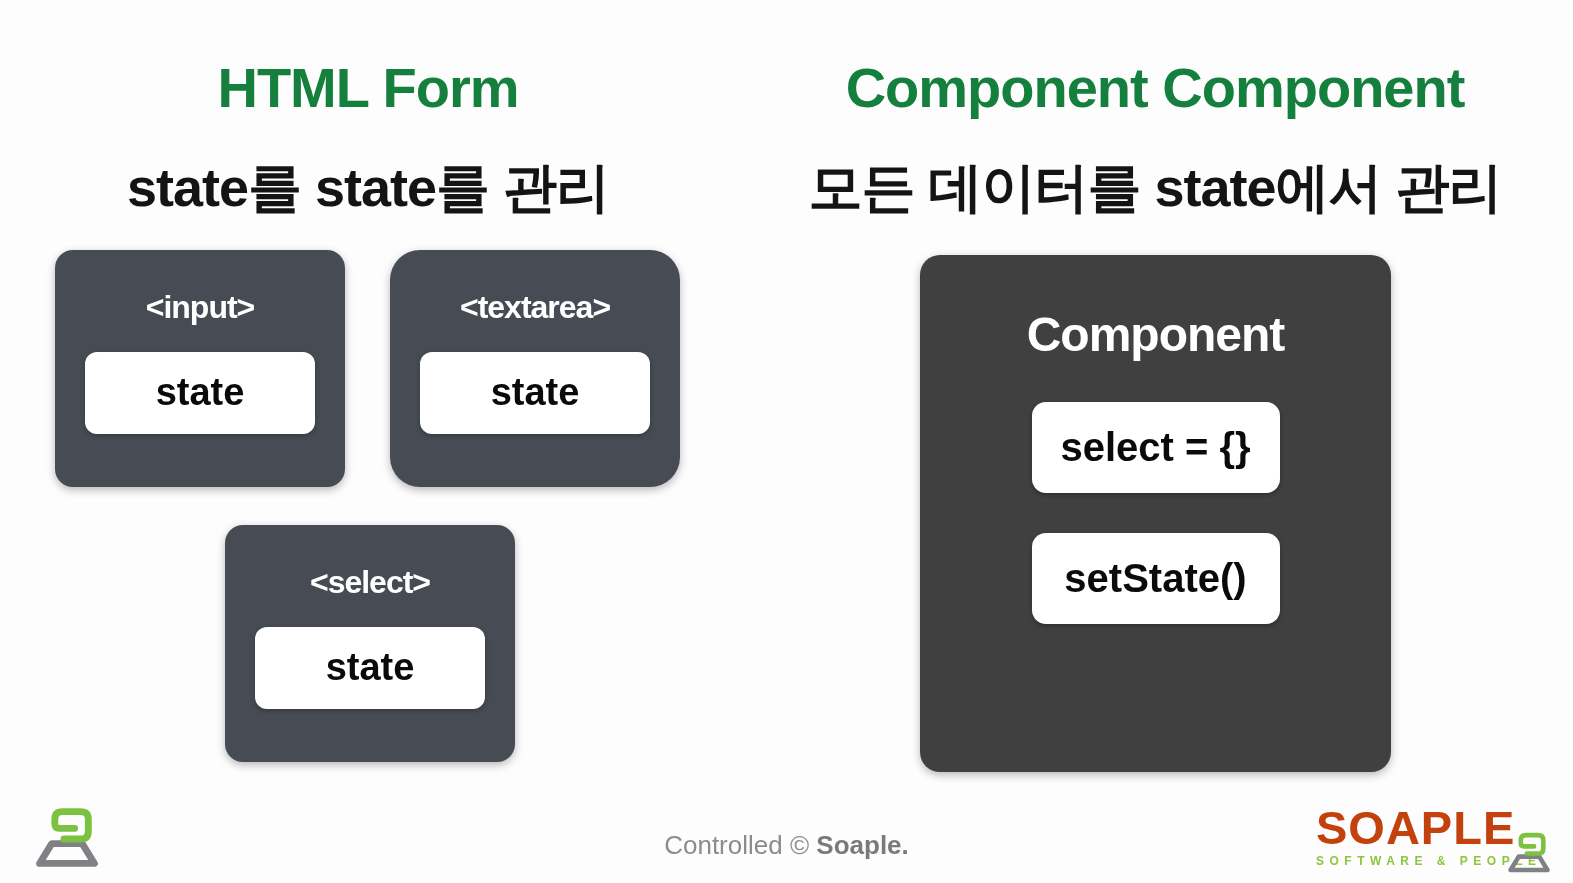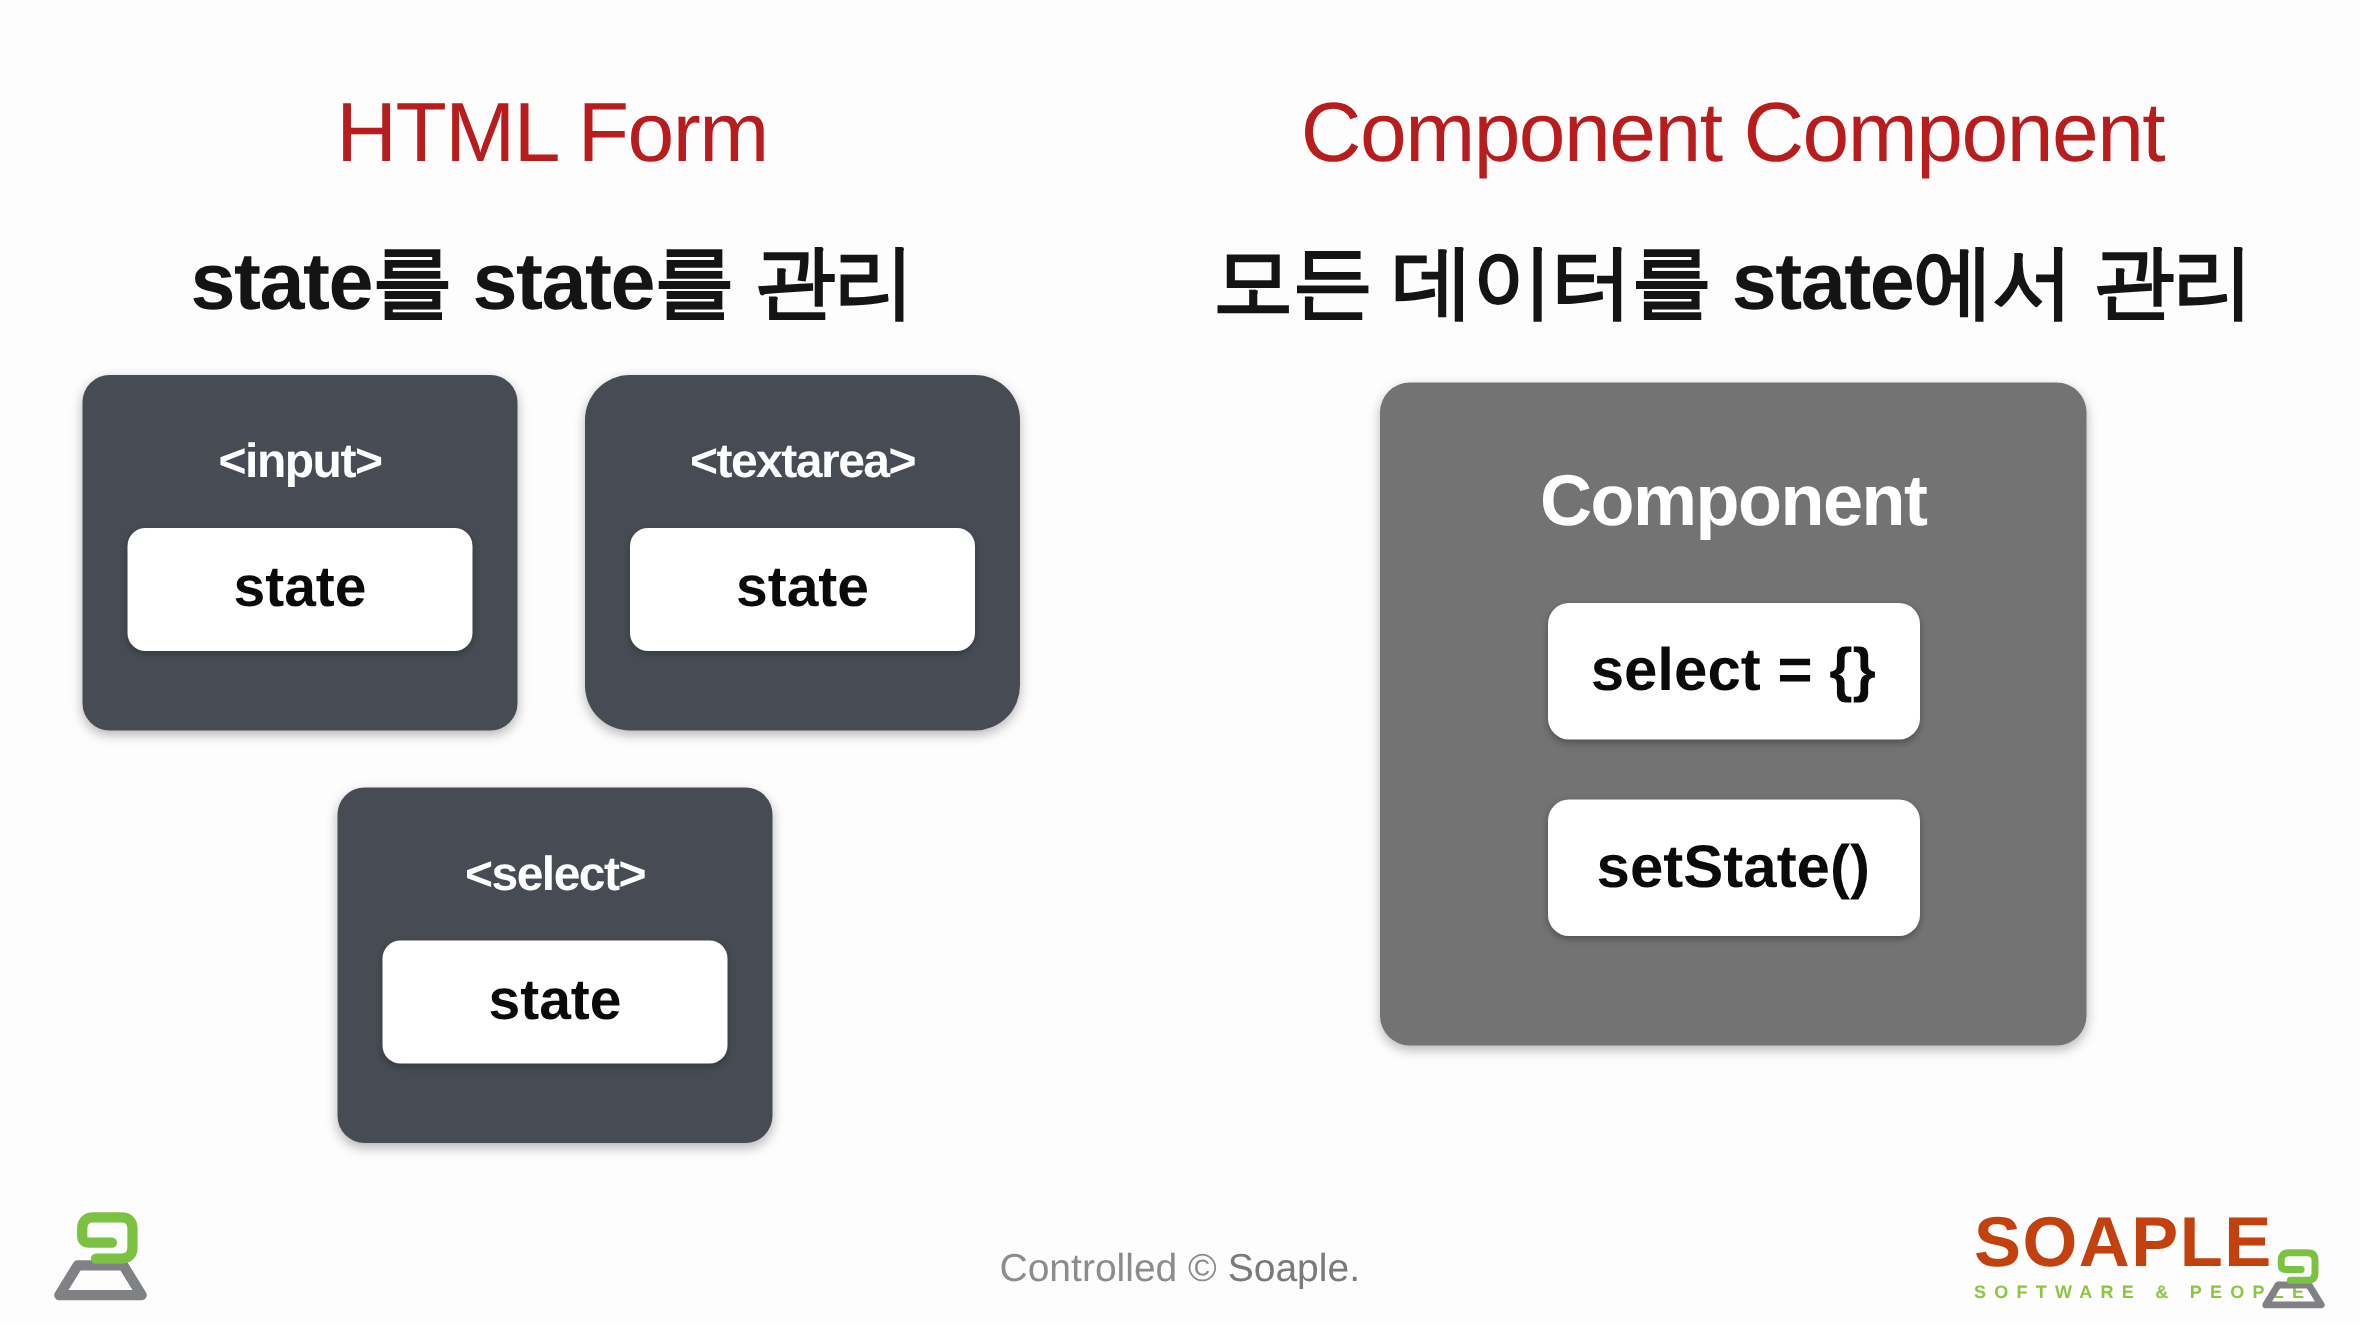--- a/index.html
+++ b/index.html
@@ -10,23 +10,23 @@
     background:#fdfdfd;
     overflow:hidden;
     font-family:"Liberation Sans", sans-serif;
     color:#111;
   }
   
   .col-title {
     position:absolute;
     text-align:center;
     font-size:56px;
-    font-weight:400;
+    font-weight:700;
     letter-spacing:-1px;
-    color:#b91c1c;
+    color:#15803d;
     white-space:nowrap;
   }
   .col-subtitle {
     position:absolute;
     text-align:center;
     font-size:54px;
     font-weight:600;
     letter-spacing:-1px;
     color:#141414;
     white-space:nowrap;
@@ -63,22 +63,22 @@
     border-radius:12px;
     box-shadow:0 2px 5px rgba(0,0,0,.25);
     display:flex; align-items:center; justify-content:center;
     font-size:38px; font-weight:700; color:#0a0a0a;
   }
 
   
   .component-box {
     position:absolute;
     left:920px; top:255px;
-    width:471px; height:442px;
-    background:#737373;
+    width:471px; height:517px;
+    background:#404040;
     border-radius:20px;
     box-shadow:0 3px 8px rgba(0,0,0,.28);
     display:flex; flex-direction:column; align-items:center;
   }
   .component-title {
     margin-top:52px;
     color:#ffffff;
     font-size:48px;
     font-weight:700;
     letter-spacing:-1px;
@@ -99,21 +99,21 @@
     position:absolute; left:28px; top:804px;
     width:78px; height:64px;
   }
   .copyright {
     position:absolute; left:0; right:0; top:830px;
     text-align:center;
     font-size:26px;
     color:#8c8c8c;
     letter-spacing:0;
   }
-  .copyright .brand { font-weight:400; color:#7a7a7a; }
+  .copyright .brand { font-weight:700; color:#7a7a7a; }
   .brand-block {
     position:absolute; left:1316px; top:804px;
     width:230px;
     text-align:left;
   }
   .brand-name {
     font-size:47px;
     font-weight:700;
     color:#c2410c;
     letter-spacing:1px;

